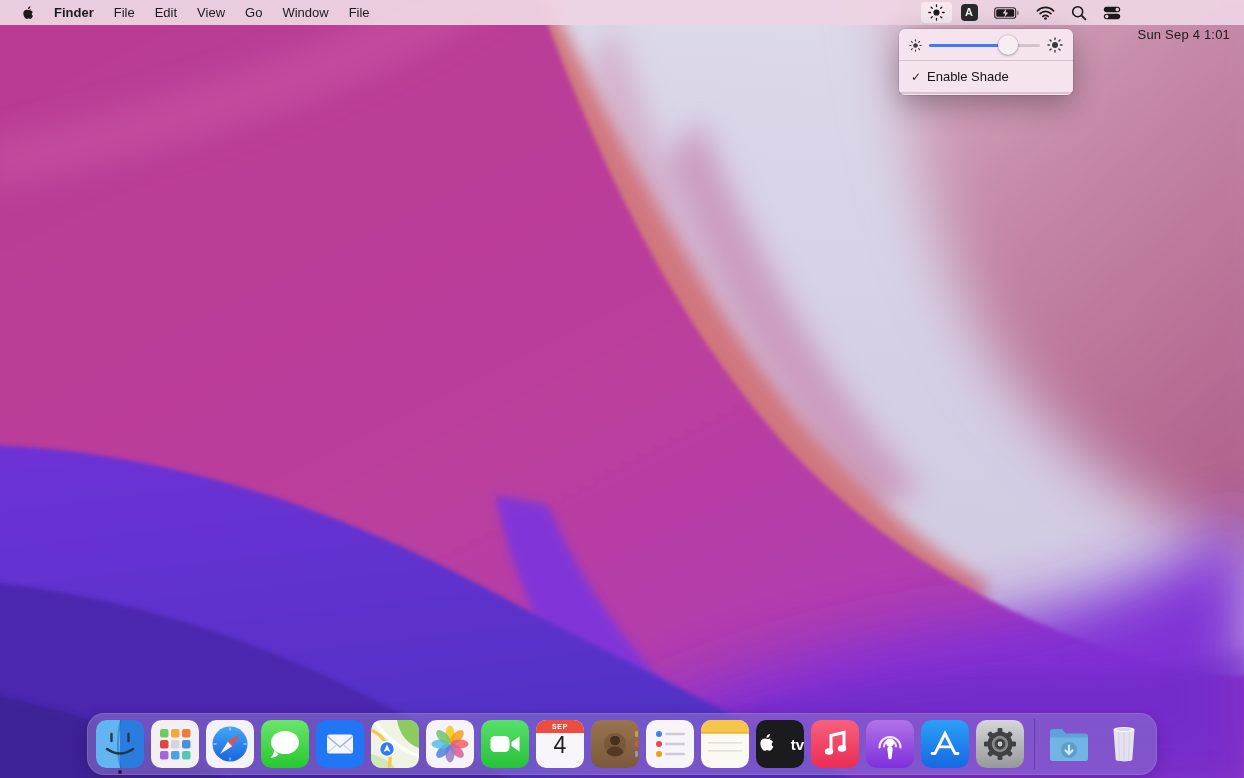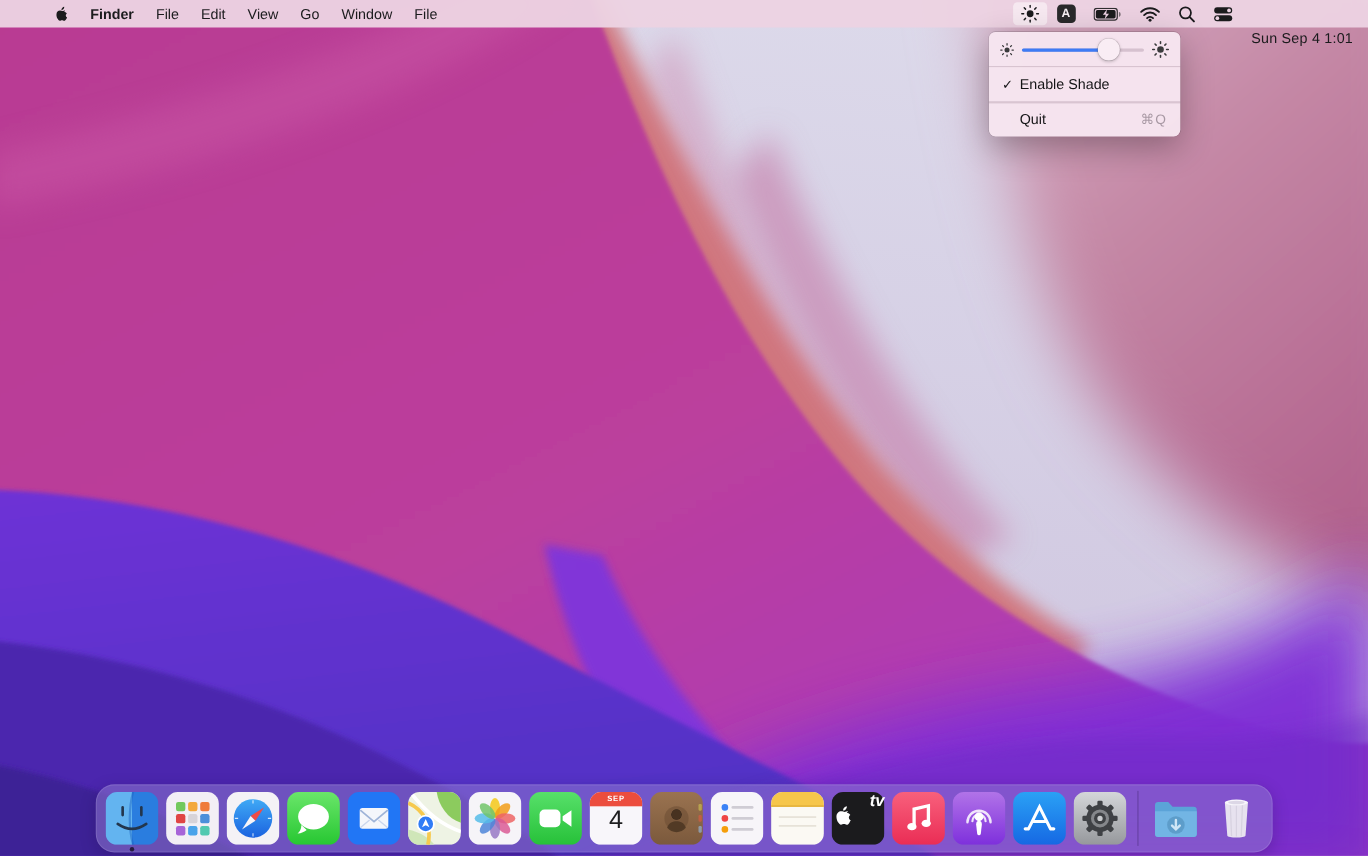--- a/index.html
+++ b/index.html
@@ -11,21 +11,21 @@
   }
   
   .wallpaper{position:absolute;inset:0;z-index:0;}
   
   .menubar{
     position:absolute;top:0;left:0;right:0;height:25px;z-index:30;
     display:flex;align-items:center;
     background:rgba(236,210,226,0.96);
     font-size:13px;color:#1b1b1d;
   }
-  .mb-left{display:flex;align-items:center;height:100%;padding-left:10px;margin-left:28px;}
+  .mb-left{display:flex;align-items:center;height:100%;padding-left:10px;}
   .mb-apple{display:flex;align-items:center;padding:0 10px;height:100%;}
   .mb-item{padding:0 10px;height:100%;display:flex;align-items:center;white-space:nowrap;}
   .mb-item.bold{font-weight:700;}
   .mb-right{margin-left:auto;display:flex;align-items:center;height:100%;padding-right:12px;gap:2px;}
   .mb-status{display:flex;align-items:center;justify-content:center;height:21px;padding:0 7px;border-radius:4px;}
   .mb-status.active{background:rgba(255,255,255,0.5);}
   .mb-inputsrc{width:17px;height:17px;background:#29292b;border-radius:4px;display:flex;align-items:center;justify-content:center;color:#f4eef2;font-size:11px;font-weight:700;line-height:1;}
   .mb-clock{padding:0 2px 0 8px;white-space:nowrap;letter-spacing:.2px;margin-top:43px;}
   
   .popup{
@@ -57,21 +57,21 @@
     background:rgba(141,119,206,0.55);
     border-radius:17px;
     box-shadow:inset 0 0 0 1px rgba(255,255,255,0.12), 0 4px 14px rgba(30,10,70,0.25);
   }
   .dicon{position:relative;width:48px;height:48px;flex:0 0 auto;}
   .dicon svg{display:block;width:48px;height:48px;}
   .run-dot{position:absolute;left:50%;bottom:-6px;width:4px;height:4px;border-radius:50%;background:#241c3e;transform:translateX(-50%);}
   .dock-sep{width:1px;height:50px;background:rgba(25,10,50,0.28);margin:0 3px;flex:0 0 auto;}
   .cal-month{position:absolute;top:3px;left:0;right:0;text-align:center;color:#fff;font-size:7px;font-weight:700;letter-spacing:.6px;}
   .cal-day{position:absolute;top:12px;left:0;right:0;text-align:center;color:#1d1d1f;font-size:23px;font-weight:400;}
-  .atv-label{position:absolute;inset:0;display:flex;align-items:flex-start;justify-content:center;gap:16px;color:#fff;font-weight:700;font-size:15px;font-style:italic;}
+  .atv-label{position:absolute;inset:0;display:flex;align-items:center;justify-content:center;gap:16px;color:#fff;font-weight:700;font-size:15px;}
 </style>
 </head>
 <body>
 
 <svg class="wallpaper" width="1244" height="778" viewBox="0 0 1244 778" preserveAspectRatio="none">
   <defs>
     <linearGradient id="gBase" x1="0.6" y1="0" x2="0.45" y2="1">
       <stop offset="0" stop-color="#dcd9ea"></stop>
         <stop offset="1" stop-color="#cdc3de"></stop>
     </linearGradient>
@@ -252,24 +252,20 @@
       </g>
     </svg>
   </div>
   <div class="pp-sep"></div>
   <div class="pp-row check">
     <span class="pp-check">✓</span>
     <span>Enable Shade</span>
   </div>
   <div class="pp-sep"></div>
   <div class="pp-sep"></div>
-  <div class="pp-row quit">
-    <span>Quit</span>
-    <span class="pp-short">⌘Q</span>
-  </div>
 </div>
 
 <div class="dock">
 
   <div class="dicon">
     <svg viewBox="0 0 48 48">
       <defs>
           <clipPath id="cpF">
             <rect width="48" height="48" rx="10.5"></rect>
           </clipPath>

